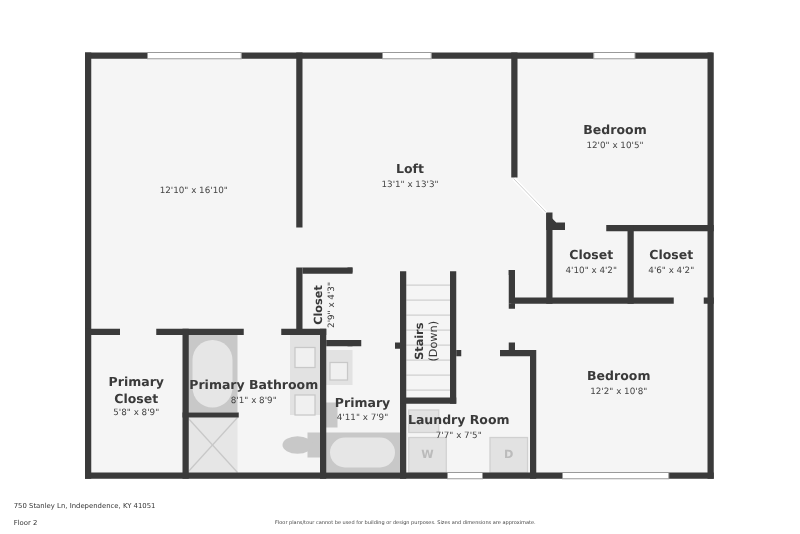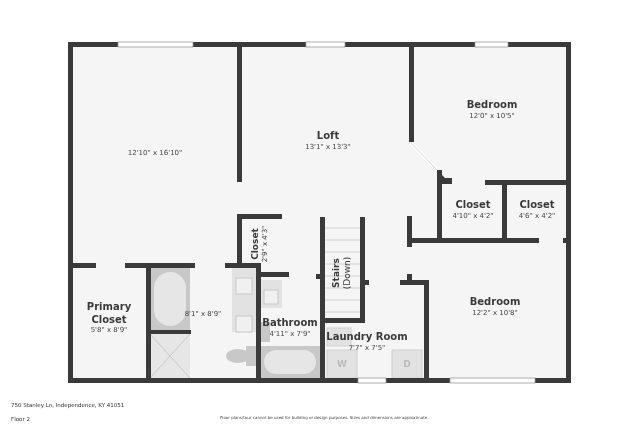--- a/index.html
+++ b/index.html
@@ -152,24 +152,25 @@
 </div>
 <div class="vlbl" style="left:342px; top:273px;">
   <span class="name">Stairs</span>
   <span class="name" style="font-weight:normal;font-size:9px;">(Down)</span>
 </div>
 <div class="lbl" style="left:109px; top:318px;text-align:center;">
   <span class="name" style="white-space:normal;width:50px;">Primary Closet</span>
   <span class="dim">5'8" x 8'9"</span>
 </div>
 <div class="lbl" style="left:203px; top:314px;">
+  <span class="name">Primary Bathroom</span>
   <span class="dim">8'1" x 8'9"</span>
 </div>
 <div class="lbl" style="left:290px; top:328px;">
-  <span class="name">Bathroom</span>
+  <span class="name">Primary</span>
   <span class="dim">4'11" x 7'9"</span>
 </div>
 <div class="lbl" style="left:367px; top:342px;">
   <span class="name">Laundry Room</span>
   <span class="dim">7'7" x 7'5"</span>
 </div>
 <div class="lbl" style="left:495px; top:307px;">
   <span class="name">Bedroom</span>
   <span class="dim">12'2" x 10'8"</span>
 </div>

